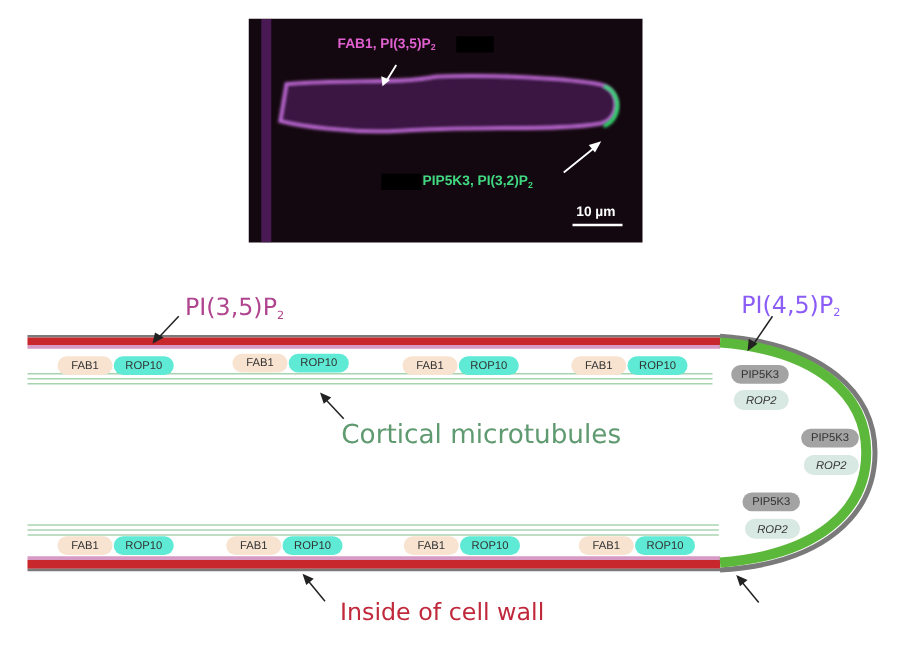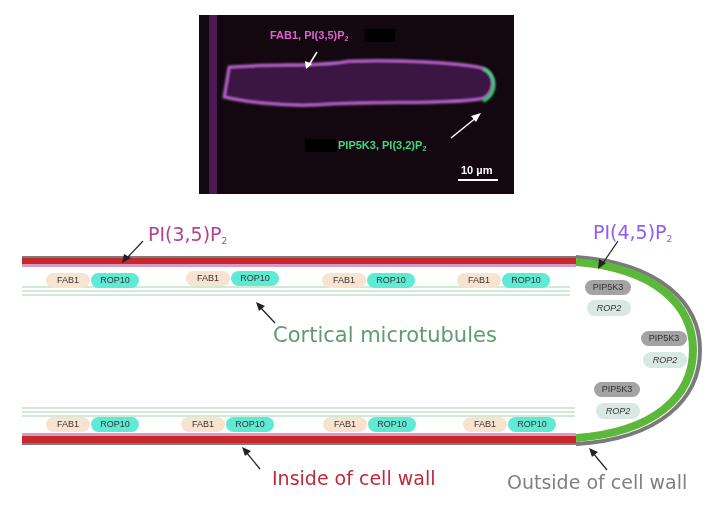--- a/index.html
+++ b/index.html
@@ -4,21 +4,21 @@
 <style>
   html, body { margin: 0; padding: 0; background: #ffffff; }
   body { width: 720px; height: 523px; position: relative; overflow: hidden; font-family: "Liberation Sans", sans-serif; }
   .micro { position: absolute; left: 199px; top: 15px; width: 315px; height: 179px; background: #140810; overflow: hidden; }
   .micro svg { position: absolute; left: 0; top: 0; }
   .mlabel { position: absolute; font-family: "Liberation Sans", sans-serif; font-weight: bold; font-size: 11px; white-space: nowrap; }
   .mlabel sub { font-size: 7px; vertical-align: -2px; }
   .mask { position: absolute; background: #000; }
   .scale { position: absolute; color: #fff; font-family: "Liberation Sans", sans-serif; font-weight: bold; font-size: 11px; text-align: right; }
   .scalebar { position: absolute; background: #fff; height: 2px; }
-  .diagram { position: absolute; left: 0; top: 213px; width: 632px; height: 298px; }
+  .diagram { position: absolute; left: 0; top: 225px; width: 632px; height: 298px; }
   .diagram svg { position: absolute; left: 0; top: 0; }
   .pill { position: absolute; height: 15px; border-radius: 8px; font-family: "Liberation Sans", sans-serif; font-size: 9px; color: #333; text-align: center; line-height: 15px; }
   .pill.fab { background: #f8e3d0; width: 44px; }
   .pill.rop10 { background: #5eead4; width: 48px; }
   .pill.pip { background: #a3a3a3; width: 46px; }
   .pill.rop2 { background: #d8e8e2; width: 44px; height: 16px; line-height: 16px; font-style: italic; }
   .dlabel { position: absolute; font-family: "DejaVu Sans", sans-serif; white-space: nowrap; }
   .dlabel sub { font-size: 9px; vertical-align: -3px; }
 </style>
 </head>
@@ -90,21 +90,20 @@
   </svg>
 
   <div class="dlabel" style="left:148px; top:10px; font-size:19px; color:#b0458f;">
     <span>PI(3,5)P</span><sub>2</sub>
   </div>
   <div class="dlabel" style="left:593px; top:8px; font-size:19px; color:#8b5cf6;">
     <span>PI(4,5)P</span><sub>2</sub>
   </div>
   <div class="dlabel" style="left:273px; top:110px; font-size:21px; color:#5f9a70;">Cortical microtubules</div>
   <div class="dlabel" style="left:272px; top:254px; font-size:19px; color:#c0283c;">Inside of cell wall</div>
-  <div class="dlabel" style="left:507px; top:258px; font-size:19px; color:#808080;">Outside of cell wall</div>
 
   <div class="pill fab" style="left:46px; top:60px;">FAB1</div>
   <div class="pill rop10" style="left:91px; top:60px;">ROP10</div>
   <div class="pill fab" style="left:186px; top:58px;">FAB1</div>
   <div class="pill rop10" style="left:231px; top:58px;">ROP10</div>
   <div class="pill fab" style="left:322px; top:60px;">FAB1</div>
   <div class="pill rop10" style="left:367px; top:60px;">ROP10</div>
   <div class="pill fab" style="left:457px; top:60px;">FAB1</div>
   <div class="pill rop10" style="left:502px; top:60px;">ROP10</div>
 

